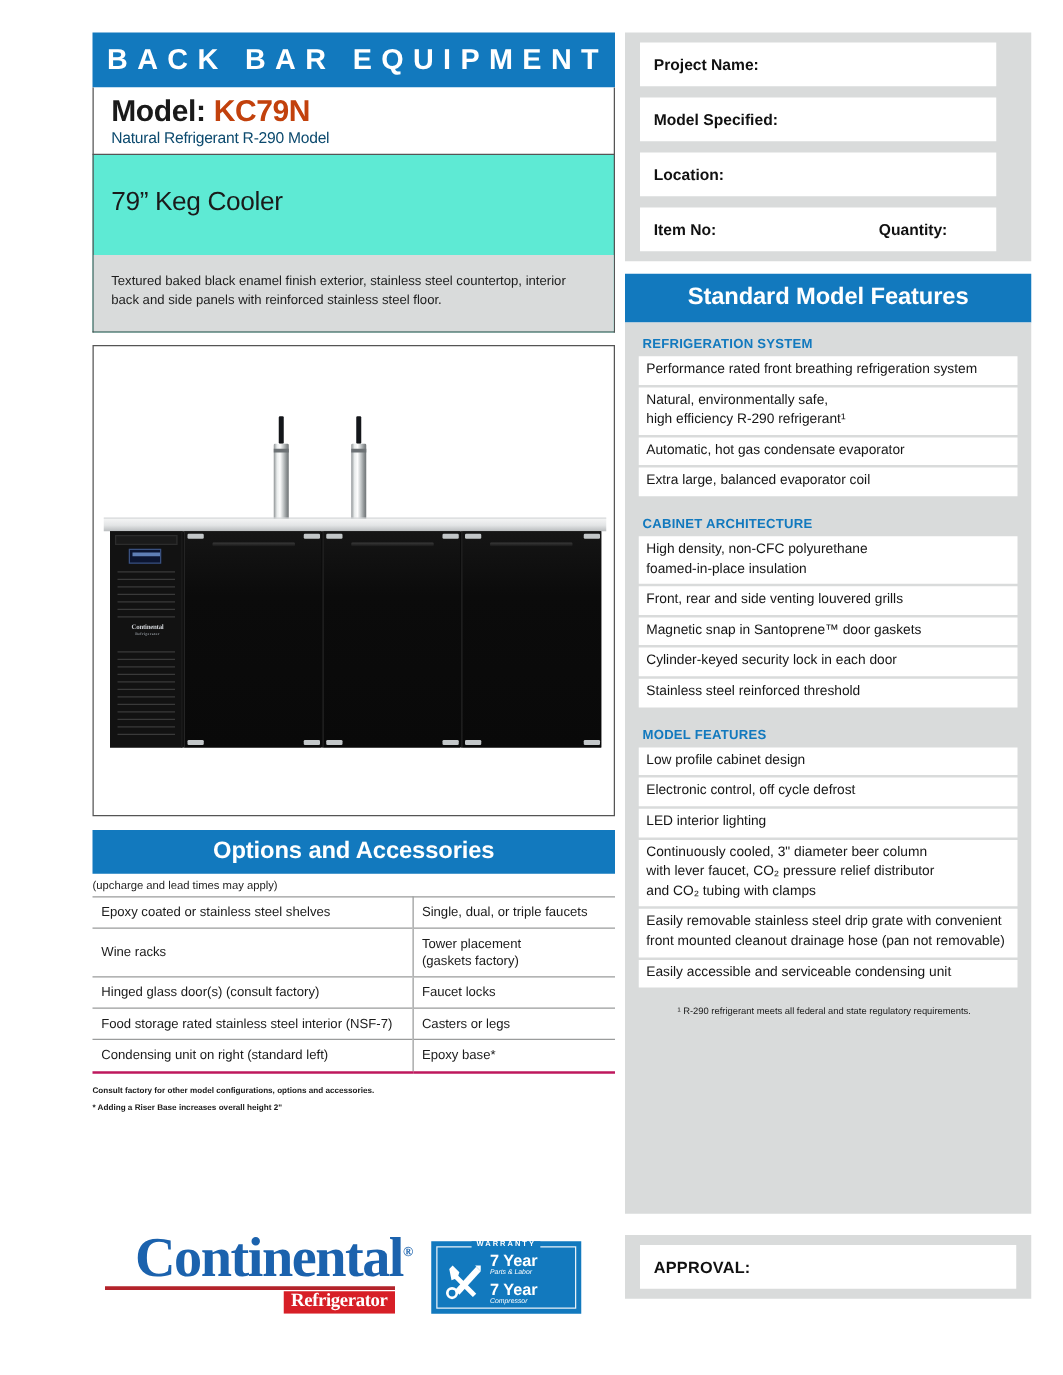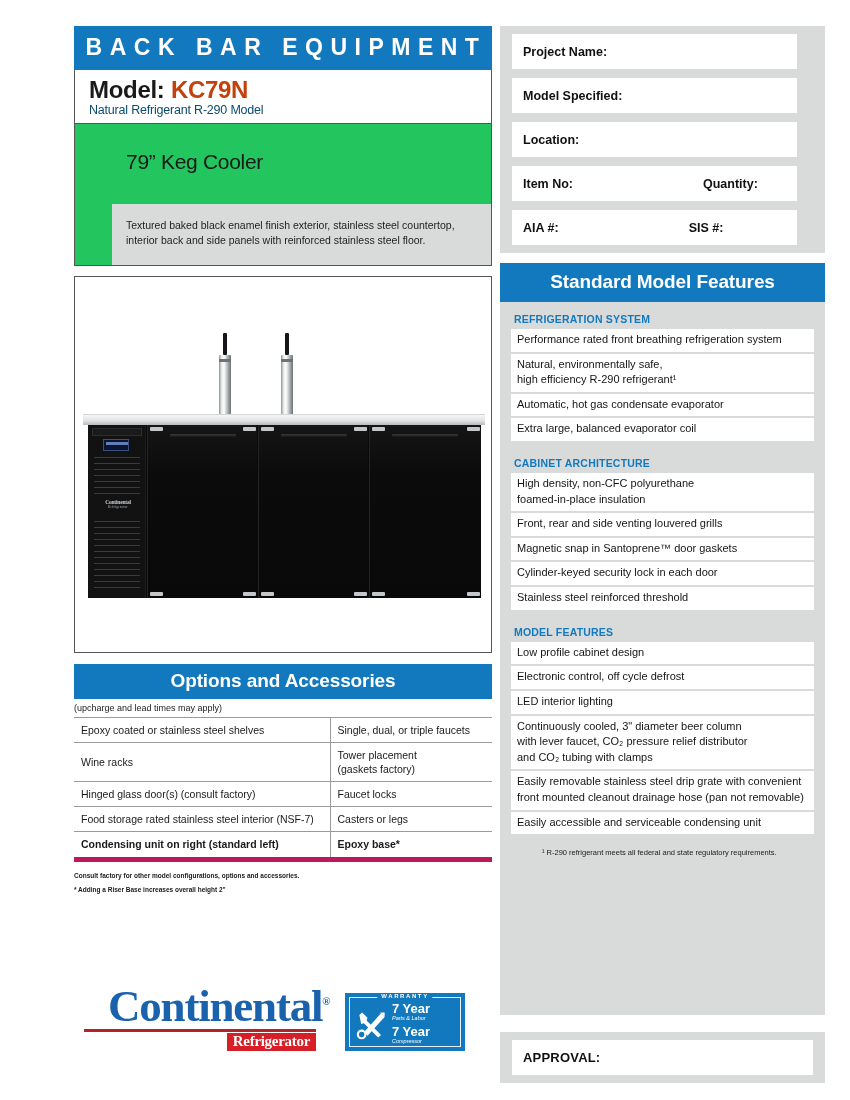--- a/index.html
+++ b/index.html
@@ -28,21 +28,21 @@
   .model-box {
     border: 1px solid #555;
     border-top: none;
     padding: 7px 12px 6px 14px;
     background: #fff;
   }
   .model-line { font-size: 24px; font-weight: bold; color: #1a1a1a; line-height: 1.05; letter-spacing:-0.3px;}
   .model-line .code { color: #c2410c; }
   .model-sub { font-size: 12.5px; color: #0c4a6e; margin-top: 1px; letter-spacing:-0.2px;}
 
-  .desc-box { border: 1px solid #555; border-top: none; background: #22c55e; padding-left: 37px; }
+  .desc-box { border: 1px solid #555; border-top: none; background: #5eead4; }
   .desc-title {
     font-size: 21px; color: #1a1a1a;
     padding: 26px 0 30px 14px; letter-spacing:-0.3px;
   }
   .desc-gray {
     background: #d9dbdb;
     padding: 14px 16px 16px 14px;
     font-size: 10.5px; color: #1d1d1d; line-height: 1.45;
   }
 
@@ -82,21 +82,21 @@
     font-size:19px; font-weight:bold; padding:6px 0 7px;
     margin-top:11px; letter-spacing:-0.1px;
   }
   .opt-note { font-size:9px; color:#222; padding:4px 0 4px; }
   table.opts { width:100%; border-collapse:collapse; table-layout:fixed; }
   table.opts td {
     border-top:1px solid #9a9c9c;
     font-size:10.5px; color:#1a1a1a;
     padding:5px 6px 5px 7px; vertical-align:middle; line-height:1.35;
   }
-  table.opts tr:last-child td { border-bottom:5px solid #be185d;font-weight:bold; }
+  table.opts tr:last-child td { border-bottom:2px solid #be185d; }
   table.opts td.c1 { width:256px; border-right:1px solid #9a9c9c; }
   .opt-foot { font-size:6.5px; color:#1a1a1a; padding-top:8px; line-height:1.9; font-weight:bold;}
 
   
   .footer-logo { position:absolute; left:84px; top:985px; width:232px; }
   .cont-word {
     font-family:"Liberation Serif", serif; font-weight:bold;
     font-size:45px; color:#1b62ad; line-height:0.95; letter-spacing:-1.2px;
     position:relative;
     margin-left:24px;
@@ -316,24 +316,20 @@
       <div class="field">
         <span>Model Specified:</span>
       </div>
       <div class="field">
         <span>Location:</span>
       </div>
       <div class="field">
         <span>Item No:</span>
         <span class="second">Quantity:</span>
       </div>
-      <div class="field">
-        <span>AIA #:</span>
-        <span class="second">SIS #:</span>
-      </div>
     </div>
 
     <div style="height:10px"></div>
 
     <div class="feat-banner">Standard Model Features</div>
 
     <div class="feat-pan">
 
       <div class="cat">REFRIGERATION SYSTEM</div>
       <div class="frow">Performance rated front breathing refrigeration system</div>

